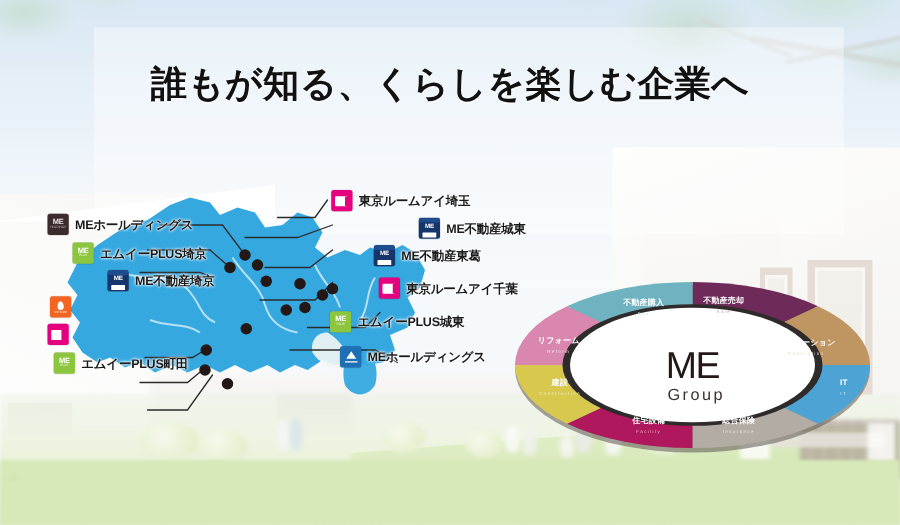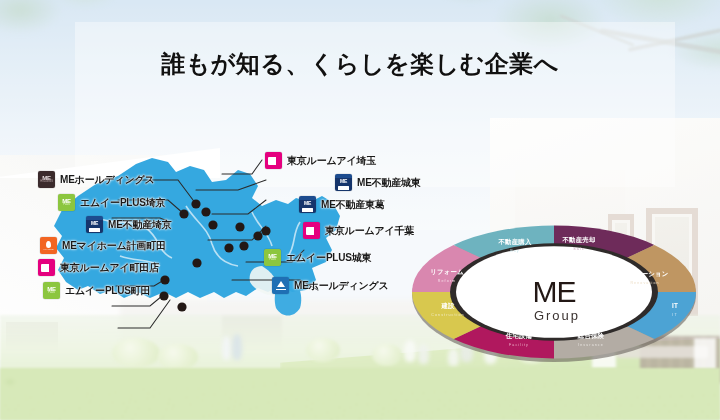--- a/index.html
+++ b/index.html
@@ -132,21 +132,21 @@
   
   #headline {
     position:absolute; left:0; top:32px; width:720px; text-align:center;
     z-index:40; pointer-events:none;
   }
   .h-main {
     font-size:36px; font-weight:bold; color:#111; letter-spacing:.5px;
     line-height:1.05; text-shadow:0 1px 0 rgba(255,255,255,.7);
   }
   .h-sub {
-    margin-top:16px; font-size:24px; font-weight:bold; color:#111;
+    margin-top:16px; font-size:29px; font-weight:bold; color:#111;
     letter-spacing:.5px; text-shadow:0 1px 0 rgba(255,255,255,.7);
   }
 
   
   #map-area { position:absolute; left:0; top:140px; width:440px; height:230px; z-index:20; }
   #map-svg { position:absolute; left:0; top:0; }
 
   
   .label {
     position:absolute; display:flex; align-items:center; gap:5px;
@@ -356,28 +356,26 @@
   <span class="label-txt">ME不動産埼京</span>
 </div>
 
 <div class="label" style="left:40px;top:237px;">
   <span class="logo lg-myhome">
     <span class="logo-stack">
         <span class="drop"></span>
         <span class="cap">MYHOME</span>
       </span>
   </span>
-  <span class="label-txt">MEマイホーム計画町田</span>
 </div>
 
 <div class="label" style="left:38px;top:259px;">
   <span class="logo lg-roomi">
     <span class="inner"></span>
   </span>
-  <span class="label-txt">東京ルームアイ町田店</span>
 </div>
 
 <div class="label" style="left:43px;top:282px;">
   <span class="logo lg-plus">
     <span class="logo-stack">
         <span class="me">ME</span>
         <span class="sub">PLUS</span>
       </span>
   </span>
   <span class="label-txt">エムイーPLUS町田</span>

